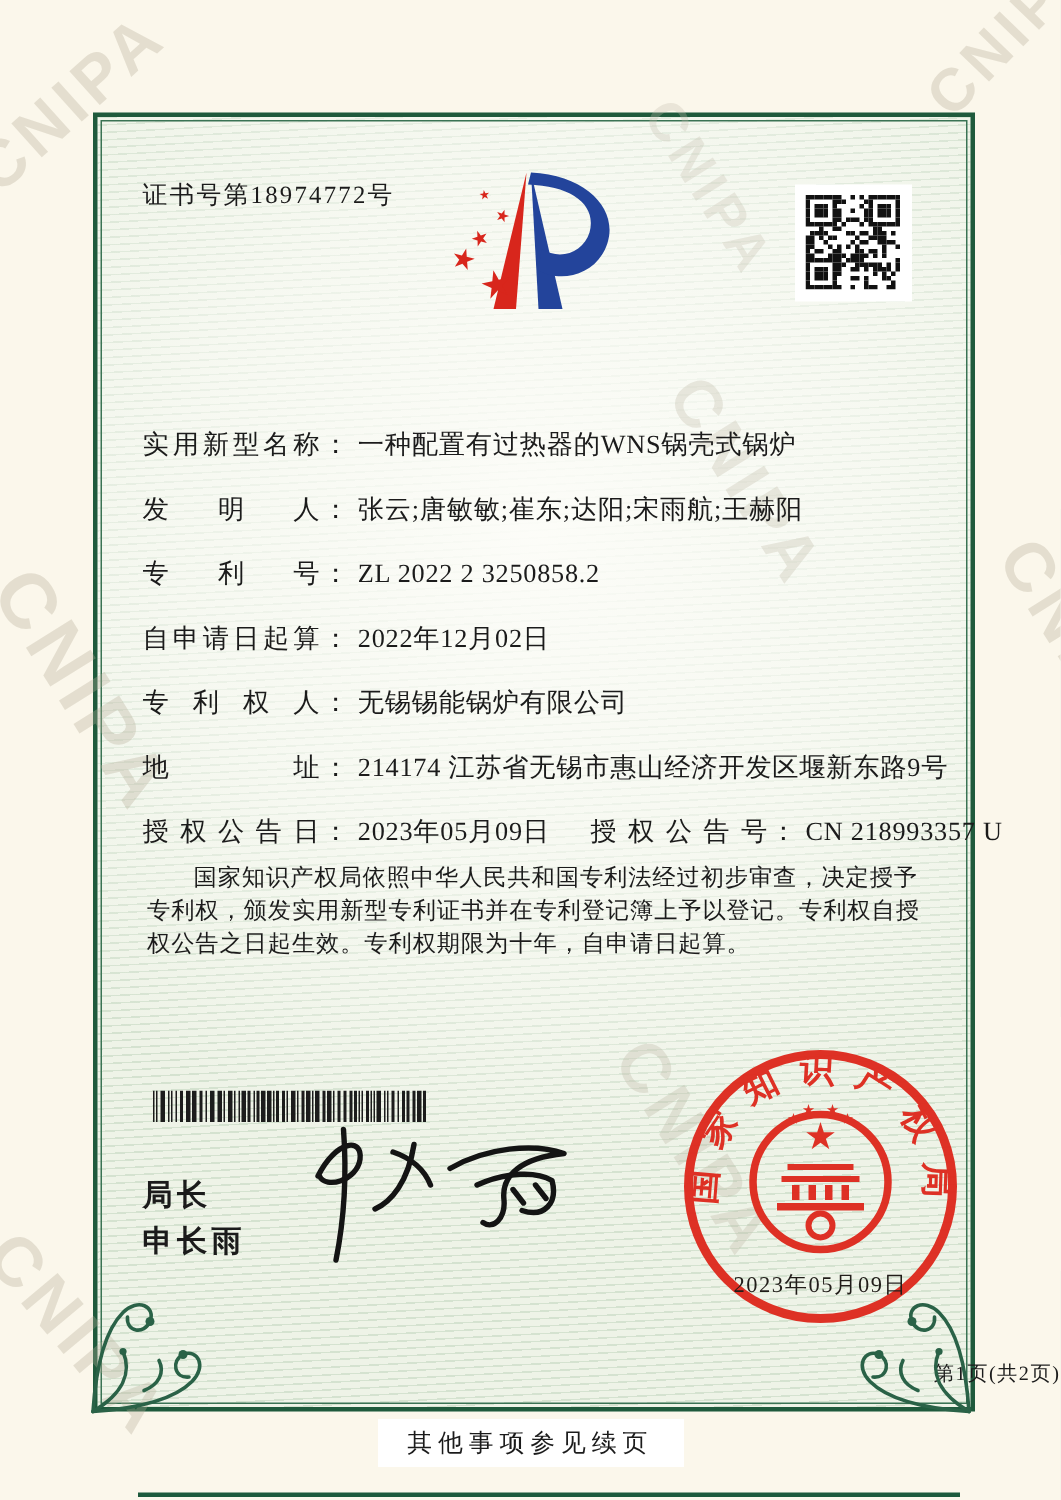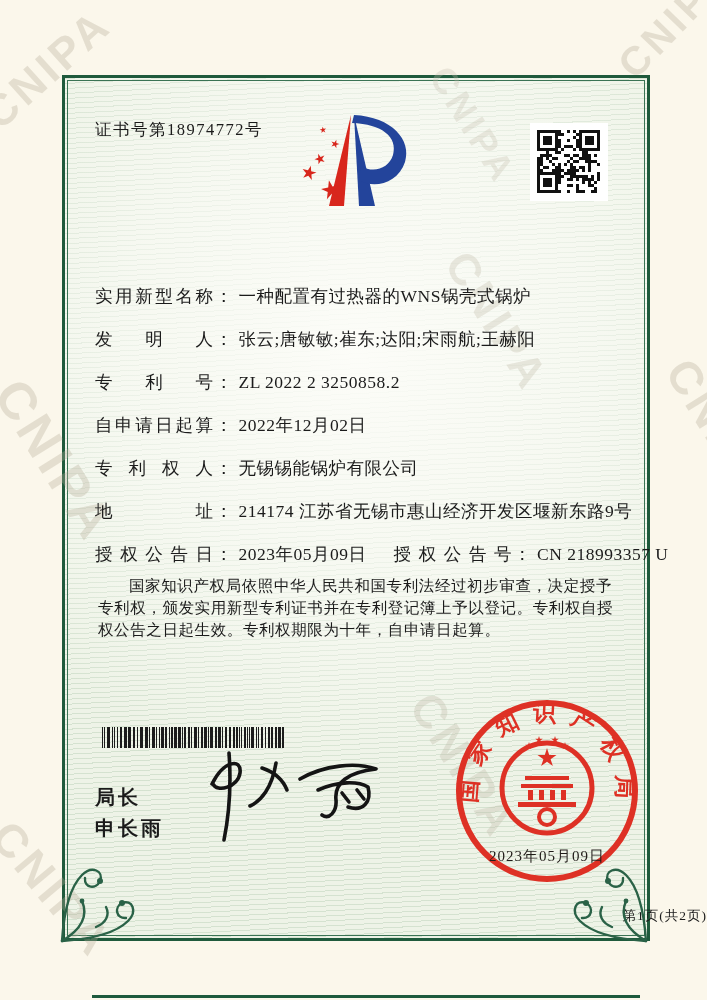--- a/index.html
+++ b/index.html
@@ -502,16 +502,19 @@
         <path d="M6 92 C 26 80 32 66 26 52"></path>
         <path d="M40 78 C 50 74 54 66 50 58"></path>
       </g>
       <g fill="#2A6247">
         <circle cx="66" cy="54" r="3"></circle>
         <circle cx="44" cy="32" r="3"></circle>
         <circle cx="26" cy="52" r="2.4"></circle>
       </g>
     </svg>
 
+    <div class="continuation">
+      <span>其他事项参见续页</span>
+    </div>
     <div class="next-page-line"></div>
 
   </div>
 </div>
 
 </body></html>

